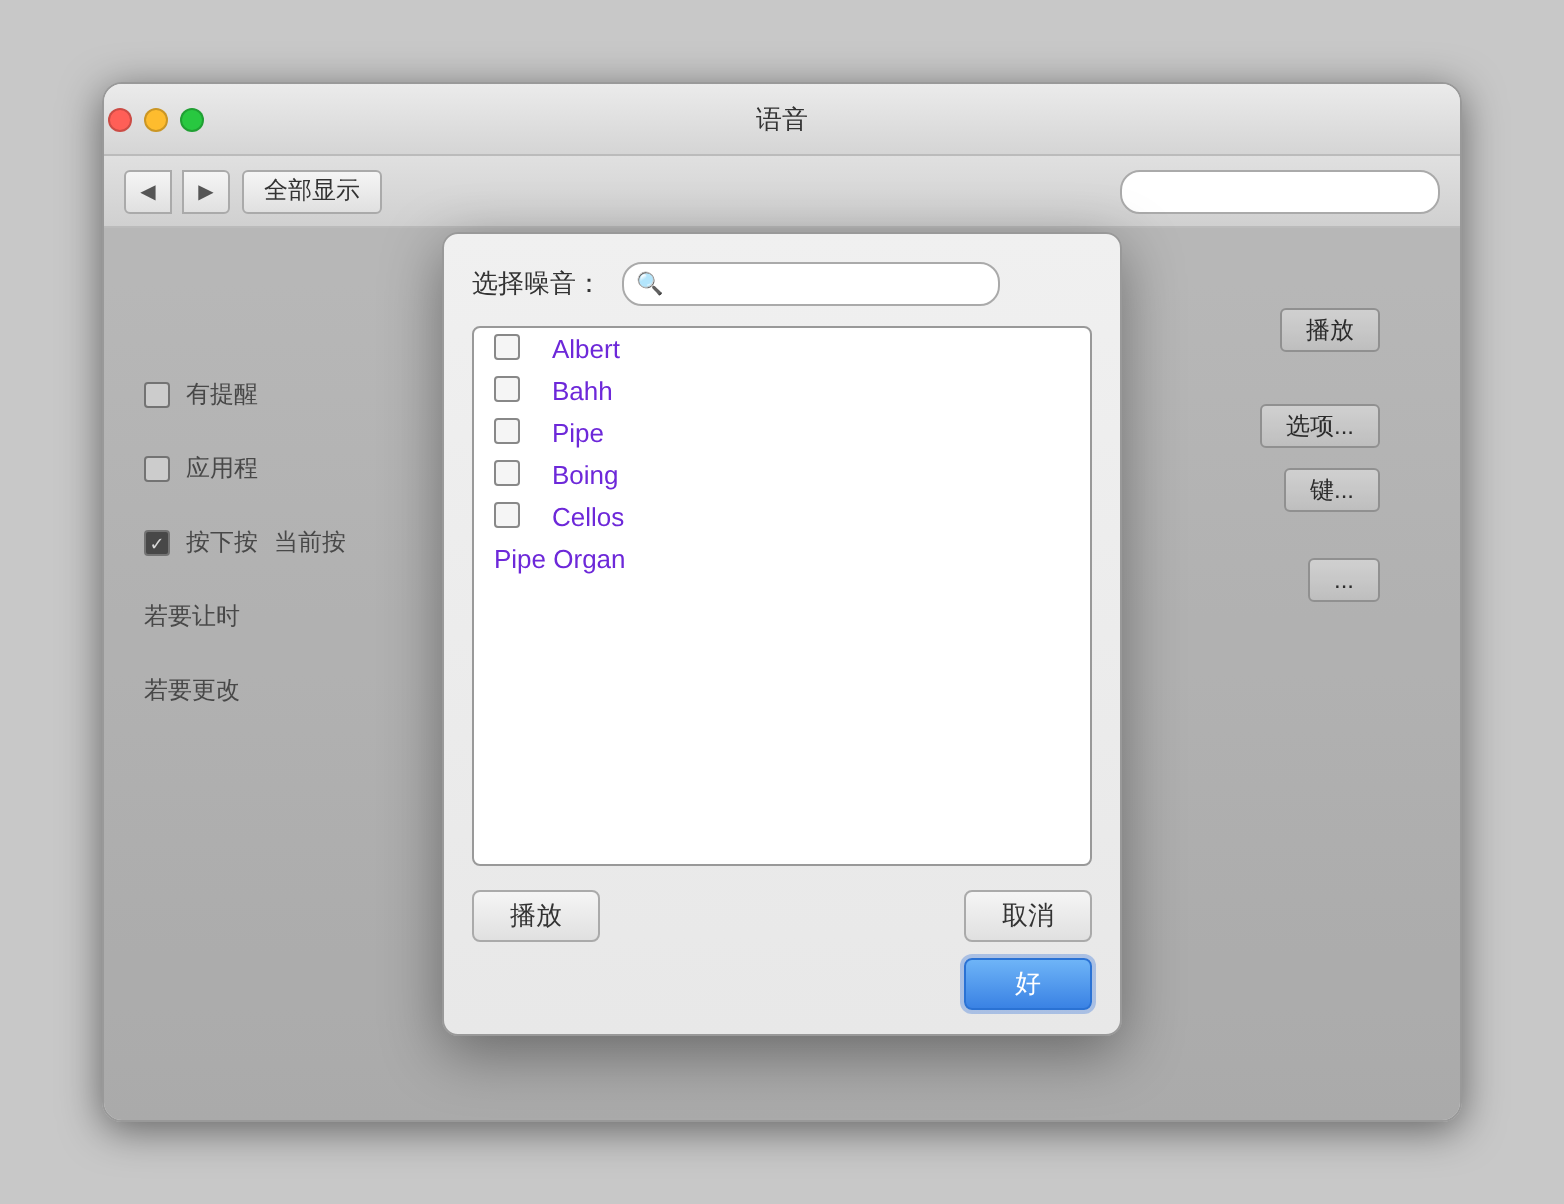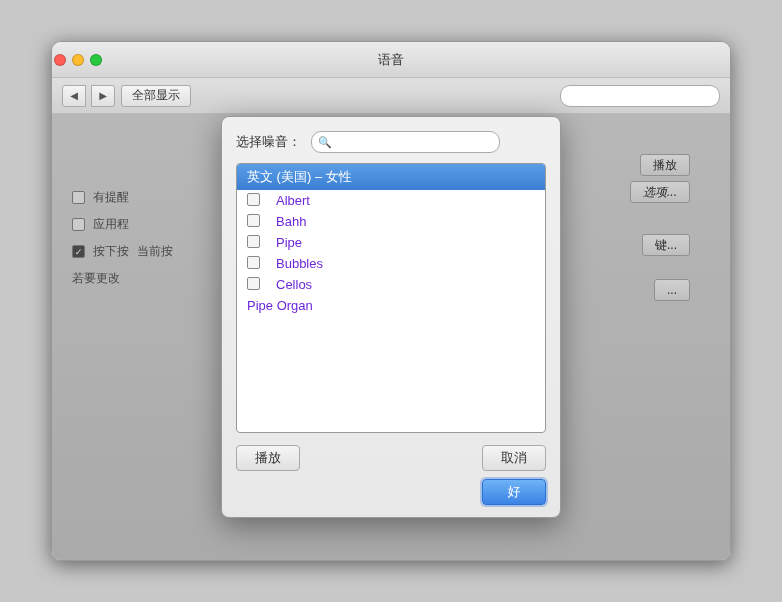--- a/index.html
+++ b/index.html
@@ -133,21 +133,21 @@
       position: absolute;
       top: 20px;
       left: 20px;
       right: 20px;
       bottom: 20px;
     }
 
     .bg-row {
       display: flex;
       align-items: center;
-      margin-bottom: 10px;
+      margin-bottom: 20px;
       gap: 8px;
       font-size: 12px;
       color: #555;
     }
 
     .bg-checkbox {
       width: 13px;
       height: 13px;
       border: 1px solid #888;
       border-radius: 2px;
@@ -376,21 +376,21 @@
       <span>全部显示</span>
     </div>
     <input class="toolbar-search" type="text" style="">
   </div>
 
   <div class="content-area">
     <div class="bg-content">
       <button class="bg-play-btn">
         <span>播放</span>
       </button>
-      <button class="bg-action-btn" style="top:47px;font-style:italic;">
+      <button class="bg-action-btn" style="top:68px;">
         <span>选项...</span>
       </button>
       <button class="bg-action-btn" style="top:100px;">
         <span>键...</span>
       </button>
       <button class="bg-action-btn" style="top:145px;">
         <span>...</span>
       </button>
 
       <div class="bg-row" style="margin-top: 55px;">
@@ -399,54 +399,56 @@
       </div>
       <div class="bg-row">
         <div class="bg-checkbox"></div>
         <span>应用程</span>
       </div>
       <div class="bg-row">
         <div class="bg-checkbox checked">✓</div>
         <span>按下按</span>
         <span>当前按</span>
       </div>
+      <div class="bg-row" style="margin-top: 10px;">
+        <span>若要让时</span>
+      </div>
       <div class="bg-row">
         <span>若要更改</span>
       </div>
     </div>
 
     <div class="modal-overlay">
       <div class="dialog">
 
         <div class="dialog-header">
           <span class="dialog-label">选择噪音：</span>
           <div class="search-wrapper">
             <span class="search-icon-inner">🔍</span>
             <input class="dialog-search" type="text" style="">
           </div>
         </div>
 
         <div class="list-container">
-          <div class="list-group-header">英文 (美国) – 女性</div>
           <div class="list-items">
             <div class="list-item">
               <div class="item-checkbox"></div>
               <span>Albert</span>
             </div>
             <div class="list-item">
               <div class="item-checkbox"></div>
               <span>Bahh</span>
             </div>
             <div class="list-item">
               <div class="item-checkbox"></div>
               <span>Pipe</span>
             </div>
             <div class="list-item">
               <div class="item-checkbox"></div>
-              <span>Bubbles</span>
+              <span>Boing</span>
             </div>
             <div class="list-item">
               <div class="item-checkbox"></div>
               <span>Cellos</span>
             </div>
             <div class="list-item">
 
               <span>Pipe Organ</span>
             </div>
 

